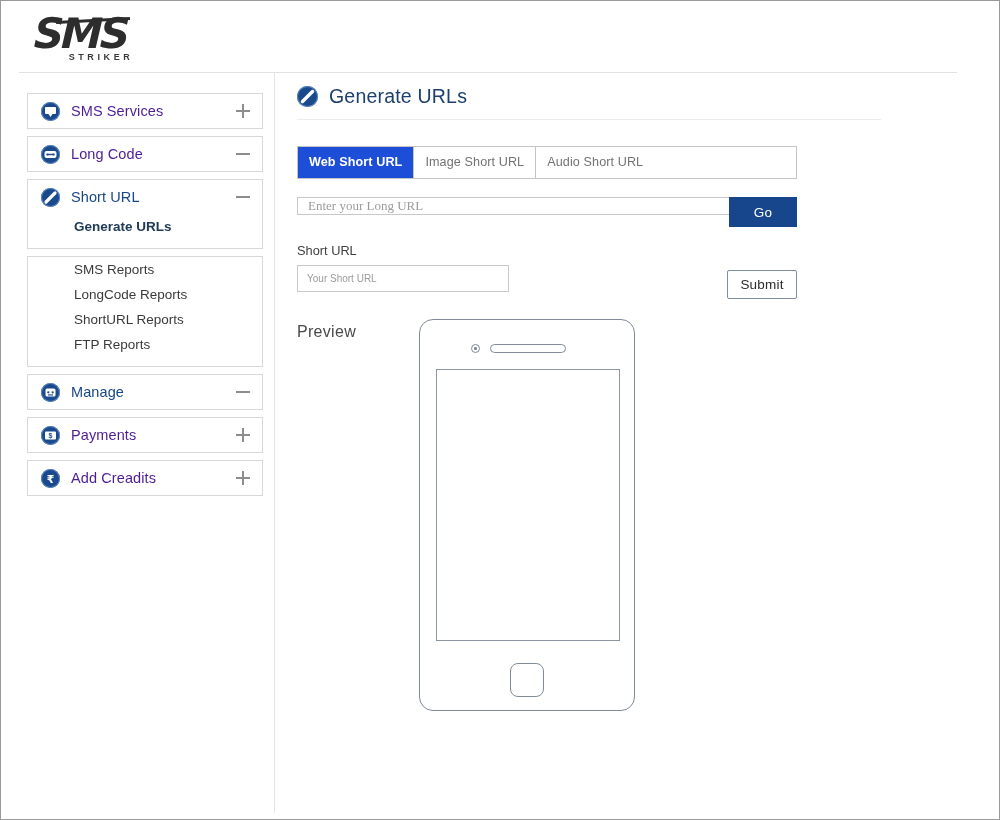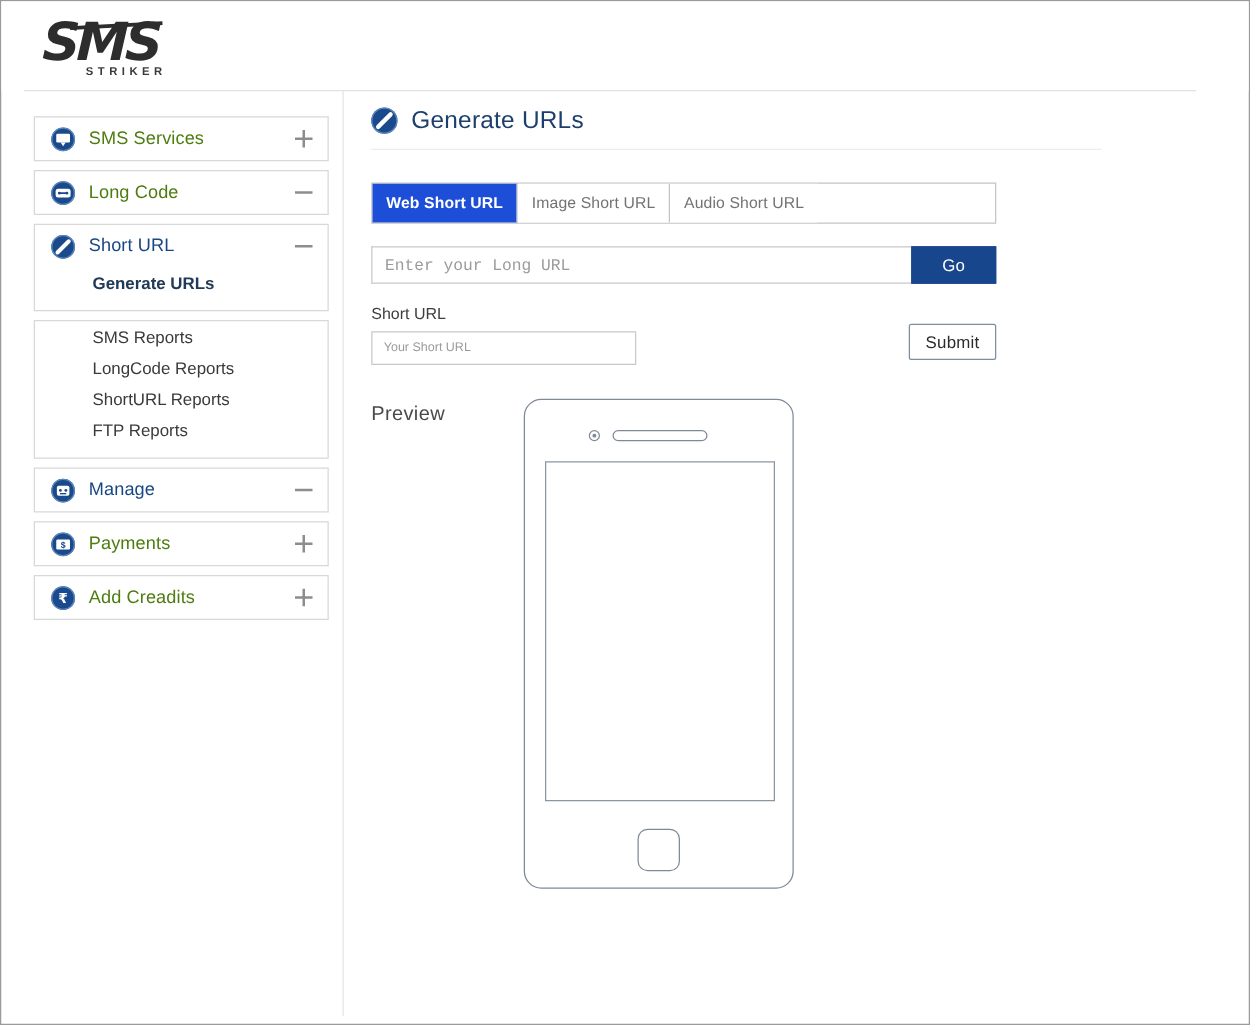--- a/index.html
+++ b/index.html
@@ -108,21 +108,21 @@
     border-radius: 50%;
     background: #1a4a8c;
     position: relative;
     margin-right: 11px;
     box-shadow: 0 0 0 1px #5d88bd inset;
   }
   .nav-ico svg { position: absolute; left: 0; top: 0; }
   .nav-label {
     flex: 1 1 auto;
     font-size: 14.5px;
-    color: #4d7c0f;
+    color: #4c1d95;
     letter-spacing: .1px;
     white-space: nowrap;
   }
   .nav-head.is-open .nav-label { color: #184785; }
   .toggle {
     flex: 0 0 auto;
     width: 14px;
     height: 14px;
     position: relative;
     color: #8d8d8d;
@@ -211,30 +211,30 @@
 
   
   .url-row {
     display: flex;
     margin-top: 18px;
     width: 500px;
     box-sizing: border-box;
   }
   .url-input {
     flex: 1 1 auto;
-    height: 30px;
+    height: 18px;
     border: 1px solid #c9c9c9;
     border-right: none;
     box-sizing: border-box;
     font-size: 13px;
     color: #333;
     padding: 0 10px;
     outline: none;
     background: #fff;
-    font-family: Liberation Mono, monospace;
+    font-family: Liberation Serif, serif;
   }
   .url-input::placeholder { color: #9b9b9b; }
   .go-btn {
     flex: 0 0 68px;
     height: 30px;
     background: #17468c;
     color: #fff;
     border: 1px solid #17468c;
     box-sizing: border-box;
     font-size: 13.5px;
@@ -263,21 +263,21 @@
     font-size: 10px;
     color: #333;
     padding: 0 9px;
     outline: none;
     background: #fff;
     font-family: "Liberation Sans", sans-serif;
   }
   .short-input::placeholder { color: #9b9b9b; }
   .submit-btn {
     position: absolute;
-    right: 0; bottom: 11px;
+    right: 0; bottom: 0;
     width: 70px;
     height: 29px;
     background: #ffffff;
     border: 1px solid #7e8da0;
     border-radius: 2px;
     font-size: 13.5px;
     color: #2c2c2c;
     cursor: pointer;
     font-family: "Liberation Sans", sans-serif;
     letter-spacing: .2px;

